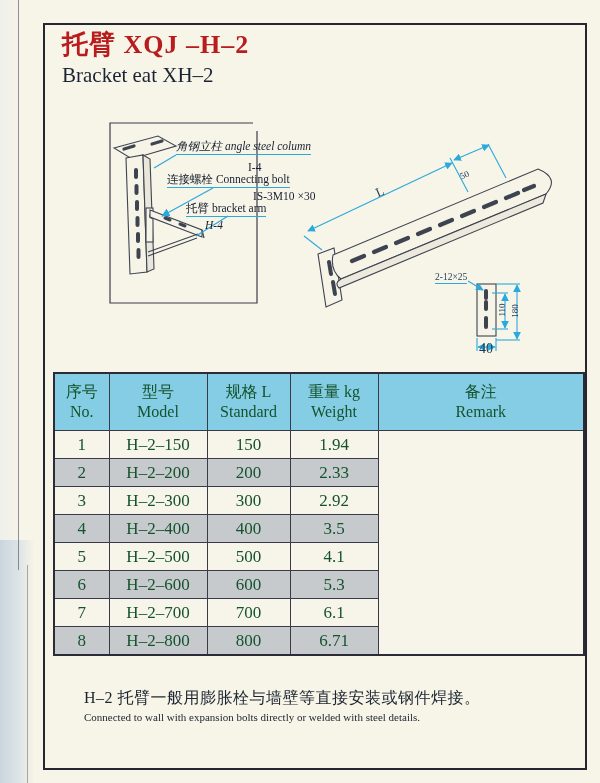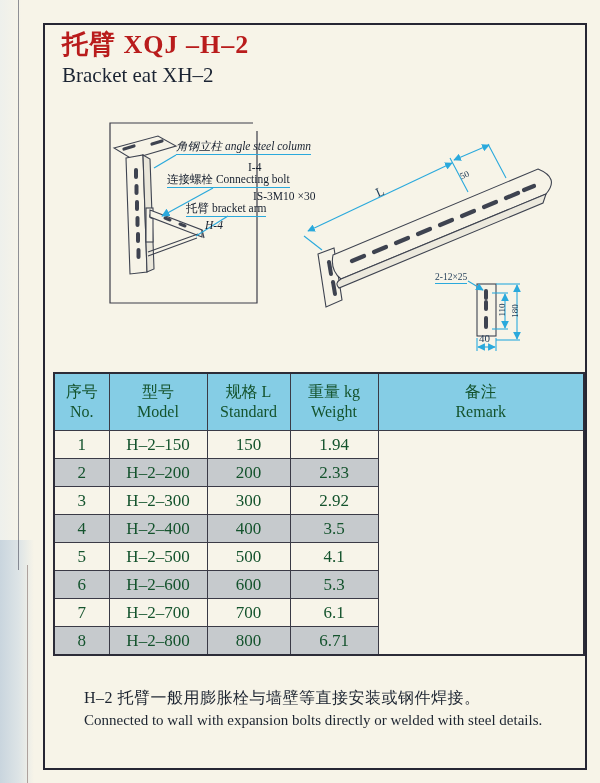--- a/index.html
+++ b/index.html
@@ -46,21 +46,21 @@
   table.spec thead th{
     background:#85cde5;font-weight:normal;height:56px;
     text-align:center;line-height:1.25;font-size:16px;padding:0;
   }
   table.spec tbody td{height:27px;text-align:center;padding:0;}
   table.spec tr.shaded td{background:#c6cacd;}
   table.spec td.remark-cell{background:#f7f4e9;}
   
   .note-block{position:absolute;left:84px;top:687px;width:480px;line-height:1.35;}
   .note-cn{font-size:16px;letter-spacing:.5px;}
-  .note-en{font-size:15px;margin-top:1px;}
+  .note-en{font-size:11px;margin-top:1px;}
 </style>
 </head>
 <body>
 
 <div class="edge-strip-top"></div>
 <div class="edge-strip"></div>
 <div class="scan-line-top"></div>
 <div class="scan-line-bottom"></div>
 
 <div class="outer-box"></div>
@@ -175,21 +175,21 @@
 <span class="dlabel underlined" style="left:167px;top:173px;">连接螺栓 Connecting bolt</span>
 <span class="dlabel" style="left:253px;top:190px;">IS-3M10 ×30</span>
 <span class="dlabel underlined" style="left:186px;top:202px;">托臂 bracket arm</span>
 <span class="dlabel" style="left:205px;top:219px;font-style:italic;">H-4</span>
 
 <span class="dimlabel rot-l" style="left:376px;top:184px;font-size:13px;">L</span>
 <span class="dimlabel rot-l" style="left:460px;top:170px;font-size:9px;">50</span>
 <span class="dimlabel" style="left:435px;top:272px;font-size:9.5px;border-bottom:1px solid #2aa9dc;padding-bottom:1px;">2-12×25</span>
 <span class="dimlabel rot-v" style="left:492px;top:305px;font-size:9px;display:block;width:20px;text-align:center;">110</span>
 <span class="dimlabel rot-v" style="left:505px;top:306px;font-size:9px;display:block;width:20px;text-align:center;">180</span>
-<span class="dimlabel" style="left:479px;top:332px;font-size:11px;">40</span>
+<span class="dimlabel" style="left:479px;top:341px;font-size:14px;">40</span>
 
 <table class="spec">
   <colgroup>
     <col style="width:55px">
       <col style="width:98px">
       <col style="width:83px">
       <col style="width:88px">
       <col style="width:206px">
   </colgroup>
   <thead>

